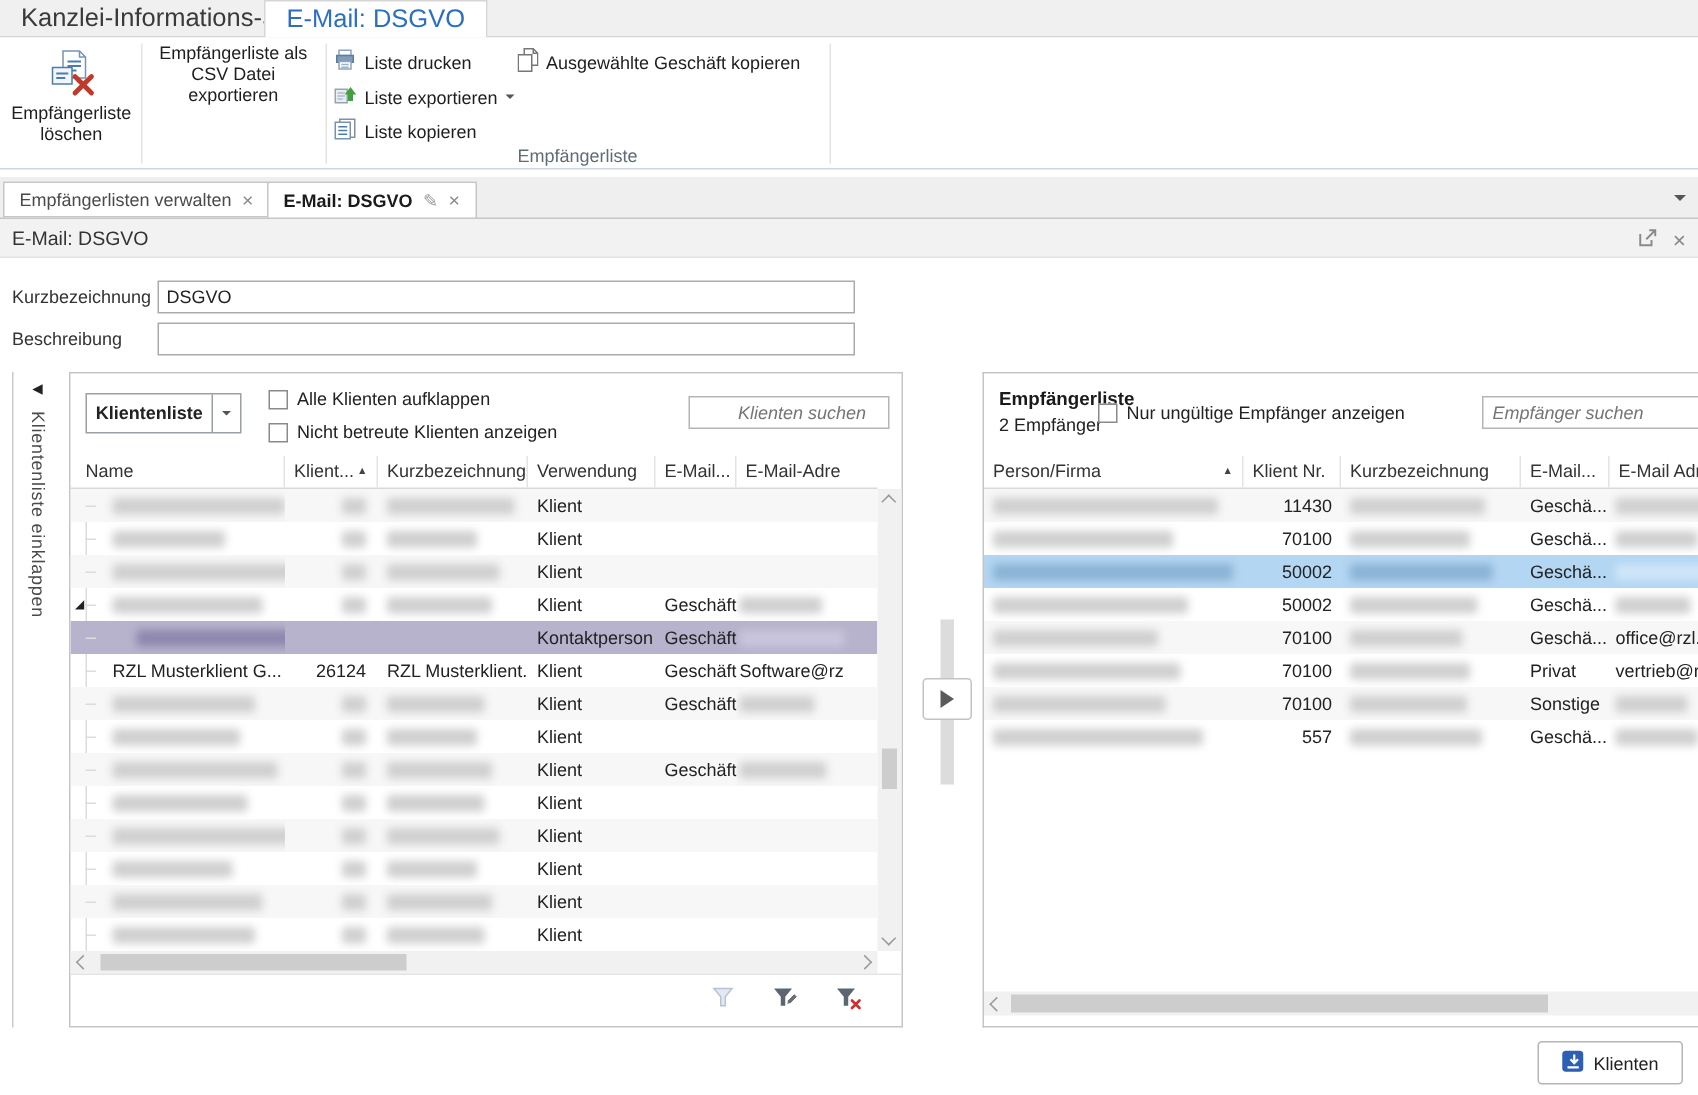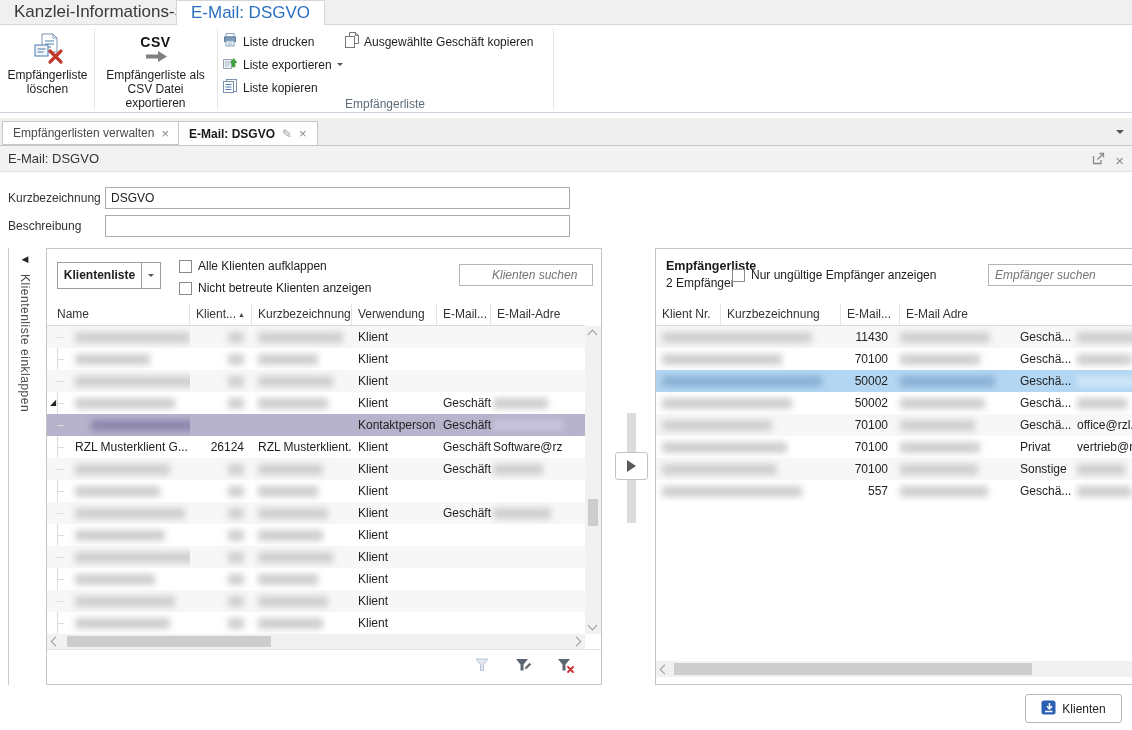--- a/index.html
+++ b/index.html
@@ -145,26 +145,20 @@
         <path d="M15 9 h9 M15 12 h9 M15 15 h6" stroke="#4a7dae" stroke-width="1.2"></path>
         <rect x="5" y="13" width="13" height="11" fill="#f2f6fb" stroke="#4a7dae"></rect>
         <path d="M7.5 17 h8 M7.5 20 h6" stroke="#4a7dae" stroke-width="1.2"></path>
         <path d="M20 19 L31 30 M31 19 L20 30" stroke="#c0392b" stroke-width="3.2" stroke-linecap="round"></path>
       </svg>
     </div>
     <div class="blabel">Empfängerliste löschen</div>
   </div>
   <div class="vsep" style="left:94px"></div>
   <div class="bigbtn" id="big-csv">
-    <div class="bicon" style="flex-direction:column;gap:1px">
-      <div class="csvtext">CSV</div>
-      <svg width="26" height="13" viewBox="0 0 26 13">
-          <path d="M3 4.5 h12 v-3.5 l9 5.5 -9 5.5 v-3.5 h-12 z" fill="#808080"></path>
-        </svg>
-    </div>
     <div class="blabel">Empfängerliste als CSV Datei exportieren</div>
   </div>
   <div class="vsep" style="left:217px"></div>
 
   <div class="smallbtn" style="top:6px">
     <span>
       <svg width="16" height="16" viewBox="0 0 16 16">
         <rect x="4" y="1.5" width="8" height="3.5" fill="#fff" stroke="#8aa5bd"></rect>
         <rect x="2.5" y="5" width="11" height="4.5" fill="#7f9db9" stroke="#5f7d99"></rect>
         <rect x="4" y="9" width="8" height="5" fill="#fff" stroke="#8aa5bd"></rect>
@@ -443,20 +437,24 @@
 <div class="panel" id="right-panel">
   <div id="rp-title">Empfängerliste</div>
   <div id="rp-count">2 Empfänger</div>
   <div class="cbrow" style="left:76px;top:19px">
     <span class="cbox"></span>
     <span>Nur ungültige Empfänger anzeigen</span>
   </div>
   <input class="searchbox" style="left: 332px; top: 15px; width: 150px;" placeholder="Empfänger suchen">
 
   <div class="thead" style="left:0;width:477px">
+    <div class="hcell" style="width:173px">
+        <span>Person/Firma</span>
+        <span class="sort">▲</span>
+      </div>
     <div class="hcell" style="width:65px">
         <span>Klient Nr.</span>
       </div>
     <div class="hcell" style="width:120px">
         <span>Kurzbezeichnung</span>
       </div>
     <div class="hcell" style="width:59px">
         <span>E-Mail...</span>
       </div>
     <div class="hcell" style="flex:1">

